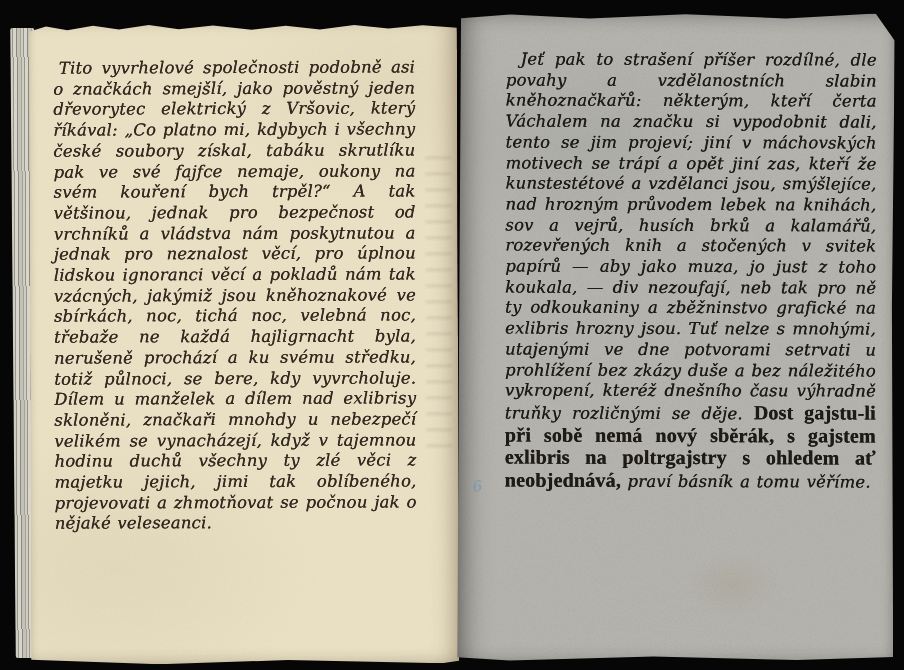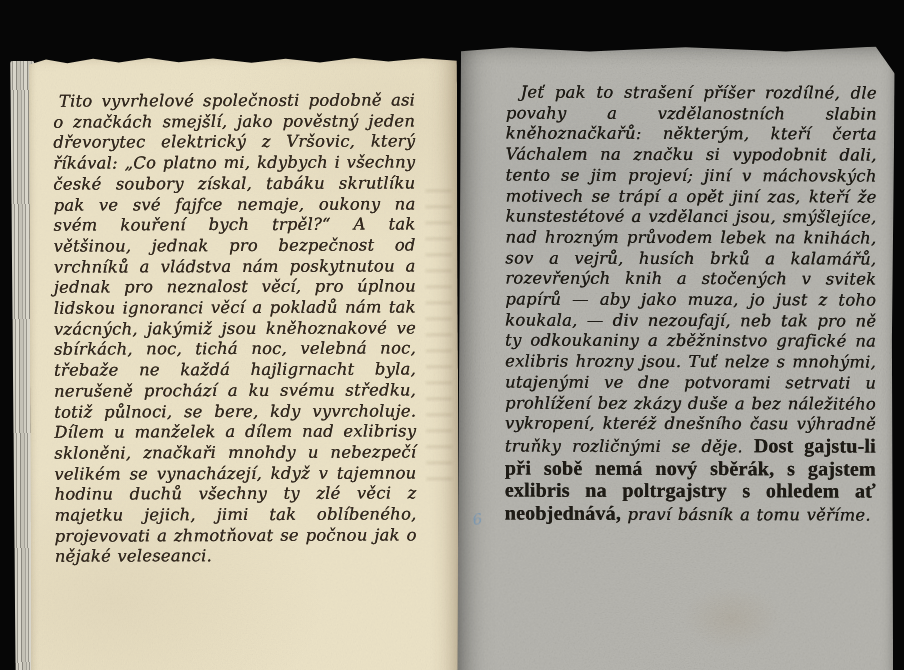--- a/index.html
+++ b/index.html
@@ -9,21 +9,21 @@
     --ink-left:#33291f;
     --ink-right:#1f1c16;
     --margin-mark-blue:#6d93b8;
   }
   html,body{margin:0;padding:0;}
   body{
     width:904px;height:670px;overflow:hidden;position:relative;
     background:var(--background);
     font-family:"DejaVu Serif", serif;
   }
-  .scan{position:absolute;inset:0;margin-top:33px;}
+  .scan{position:absolute;inset:0;}
 
   
   .page-stack-edges{
     position:absolute;left:13px;top:28px;width:24px;height:630px;
     background:repeating-linear-gradient(90deg,
       #cfccc1 0 2px,#97948b 2px 3px,#d8d5ca 3px 6px,
       #8b887f 6px 7px,#c4c1b6 7px 10px,#a5a299 10px 11px);
     transform:rotate(-0.5deg);
     border-radius:2px;
   }

